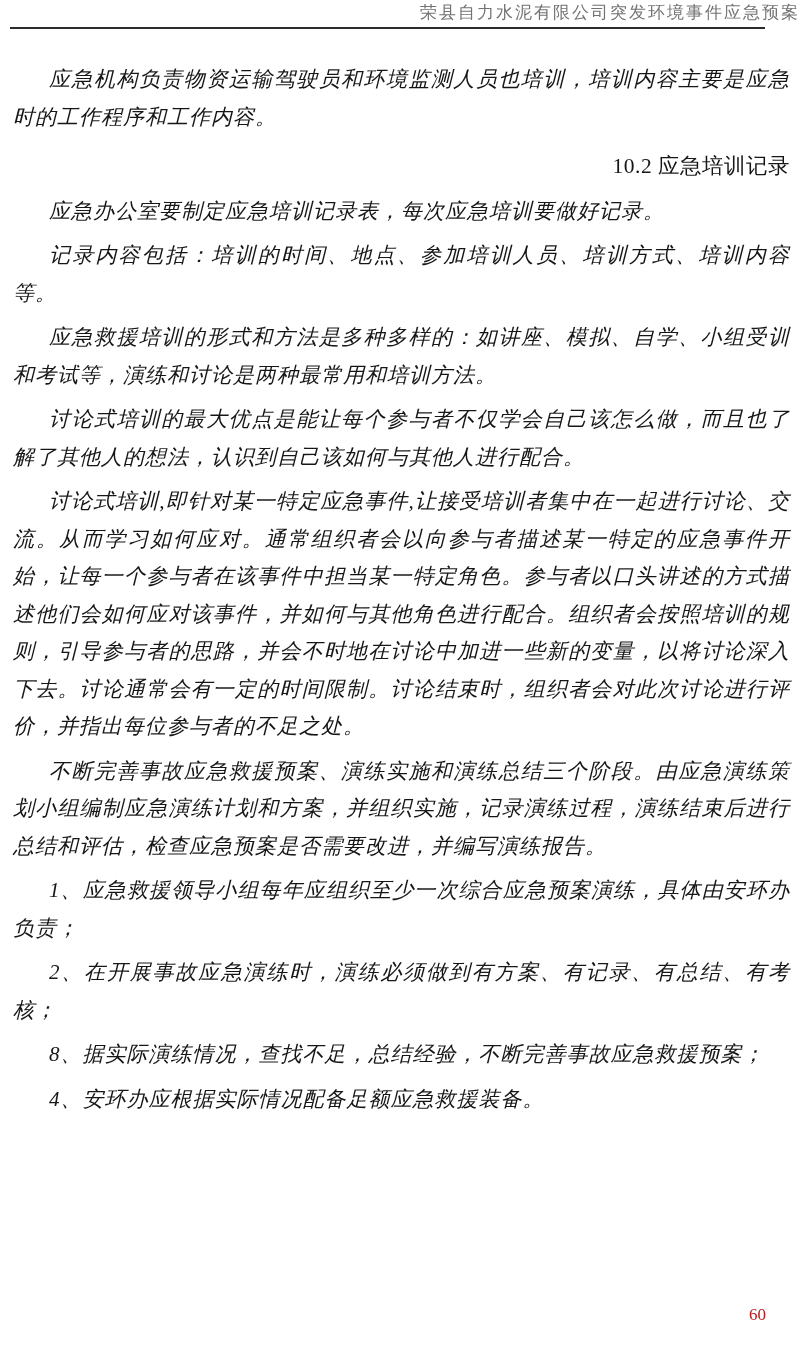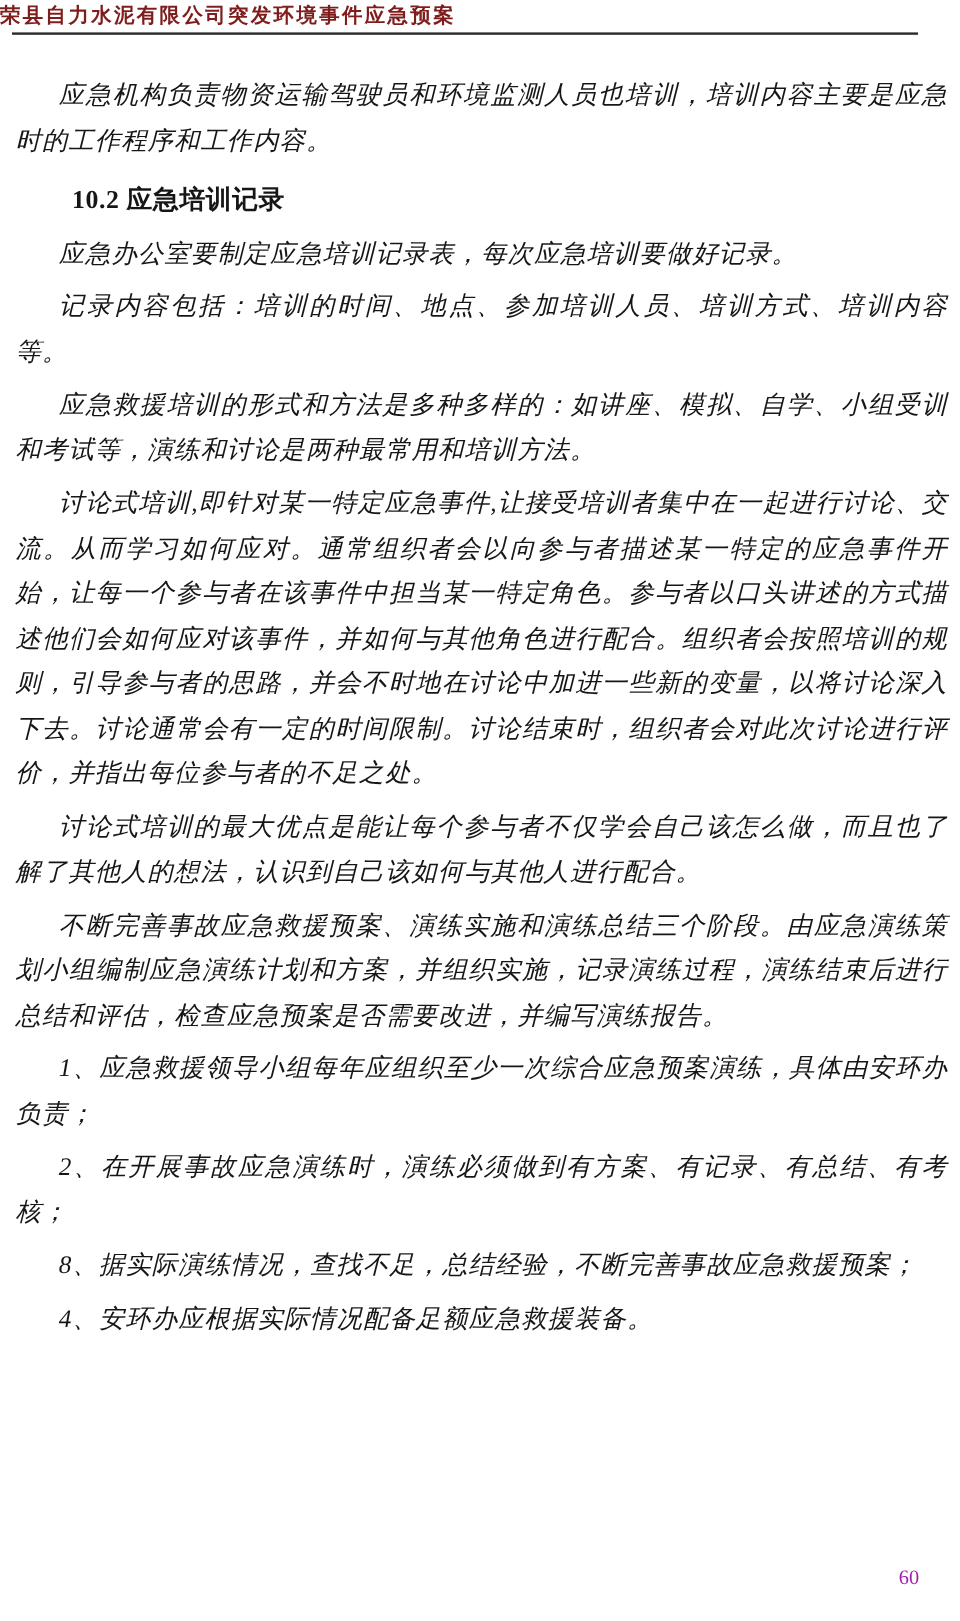--- a/index.html
+++ b/index.html
@@ -11,27 +11,26 @@
     background: #ffffff;
     color: #161616;
     font-family: "Liberation Serif", "DejaVu Serif", serif;
     overflow: hidden;
     box-sizing: border-box;
   }
   .doc-header {
     padding-top: 3px;
   }
   .doc-header-title {
-    text-align: left;
+    text-align: right;
     font-size: 17px;
     line-height: 20px;
     letter-spacing: 2px;
-    color: #7f1d1d;
+    color: #737373;
     white-space: nowrap;
-    font-weight: bold;
   }
   .doc-header-rule {
     margin: 4px 0 0 10px;
     width: 755px;
     height: 0;
     border-top: 2.5px solid #2b2b2b;
   }
   .doc-body {
     padding: 25px 10px 0 13px;
     font-size: 21px;
@@ -39,55 +38,55 @@
     letter-spacing: 1px;
     text-align: justify;
     text-justify: inter-character;
   }
   .doc-body p {
     margin: 7px 0;
     text-indent: 36px;
     font-style: italic;
   }
   .doc-body .heading {
-    font-weight: bold;
+    font-weight: normal;
     font-size: 21.5px;
     margin: 12px 0 7px 0;
     text-indent: 47px;
-    text-align: left;
+    text-align: right;
     letter-spacing: 0.5px;
   }
   .page-number {
     position: absolute;
     right: 34px;
     bottom: 26px;
     font-size: 17px;
-    color: #a21caf;
+    color: #b91c1c;
   }
 </style>
 </head>
 <body>
 
 <div class="page">
 
   <header class="doc-header">
     <div class="doc-header-title">荣县自力水泥有限公司突发环境事件应急预案</div>
     <div class="doc-header-rule"></div>
   </header>
 
   <main class="doc-body">
     <p>应急机构负责物资运输驾驶员和环境监测人员也培训，培训内容主要是应急时的工作程序和工作内容。</p>
 
     <h2 class="heading">10.2 应急培训记录</h2>
 
     <p>应急办公室要制定应急培训记录表，每次应急培训要做好记录。</p>
     <p>记录内容包括：培训的时间、地点、参加培训人员、培训方式、培训内容等。</p>
     <p>应急救援培训的形式和方法是多种多样的：如讲座、模拟、自学、小组受训和考试等，演练和讨论是两种最常用和培训方法。</p>
+    <p>讨论式培训的最大优点是能让每个参与者不仅学会自己该怎么做，而且也了解了其他人的想法，认识到自己该如何与其他人进行配合。</p>
     <p>讨论式培训,即针对某一特定应急事件,让接受培训者集中在一起进行讨论、交流。从而学习如何应对。通常组织者会以向参与者描述某一特定的应急事件开始，让每一个参与者在该事件中担当某一特定角色。参与者以口头讲述的方式描述他们会如何应对该事件，并如何与其他角色进行配合。组织者会按照培训的规则，引导参与者的思路，并会不时地在讨论中加进一些新的变量，以将讨论深入下去。讨论通常会有一定的时间限制。讨论结束时，组织者会对此次讨论进行评价，并指出每位参与者的不足之处。</p>
-    <p>讨论式培训的最大优点是能让每个参与者不仅学会自己该怎么做，而且也了解了其他人的想法，认识到自己该如何与其他人进行配合。</p>
 
 
     <p>不断完善事故应急救援预案、演练实施和演练总结三个阶段。由应急演练策划小组编制应急演练计划和方案，并组织实施，记录演练过程，演练结束后进行总结和评估，检查应急预案是否需要改进，并编写演练报告。</p>
 
 
     <p>1、应急救援领导小组每年应组织至少一次综合应急预案演练，具体由安环办负责；</p>
     <p>2、在开展事故应急演练时，演练必须做到有方案、有记录、有总结、有考核；</p>
     <p>8、据实际演练情况，查找不足，总结经验，不断完善事故应急救援预案；</p>
     <p>4、安环办应根据实际情况配备足额应急救援装备。</p>
   </main>

